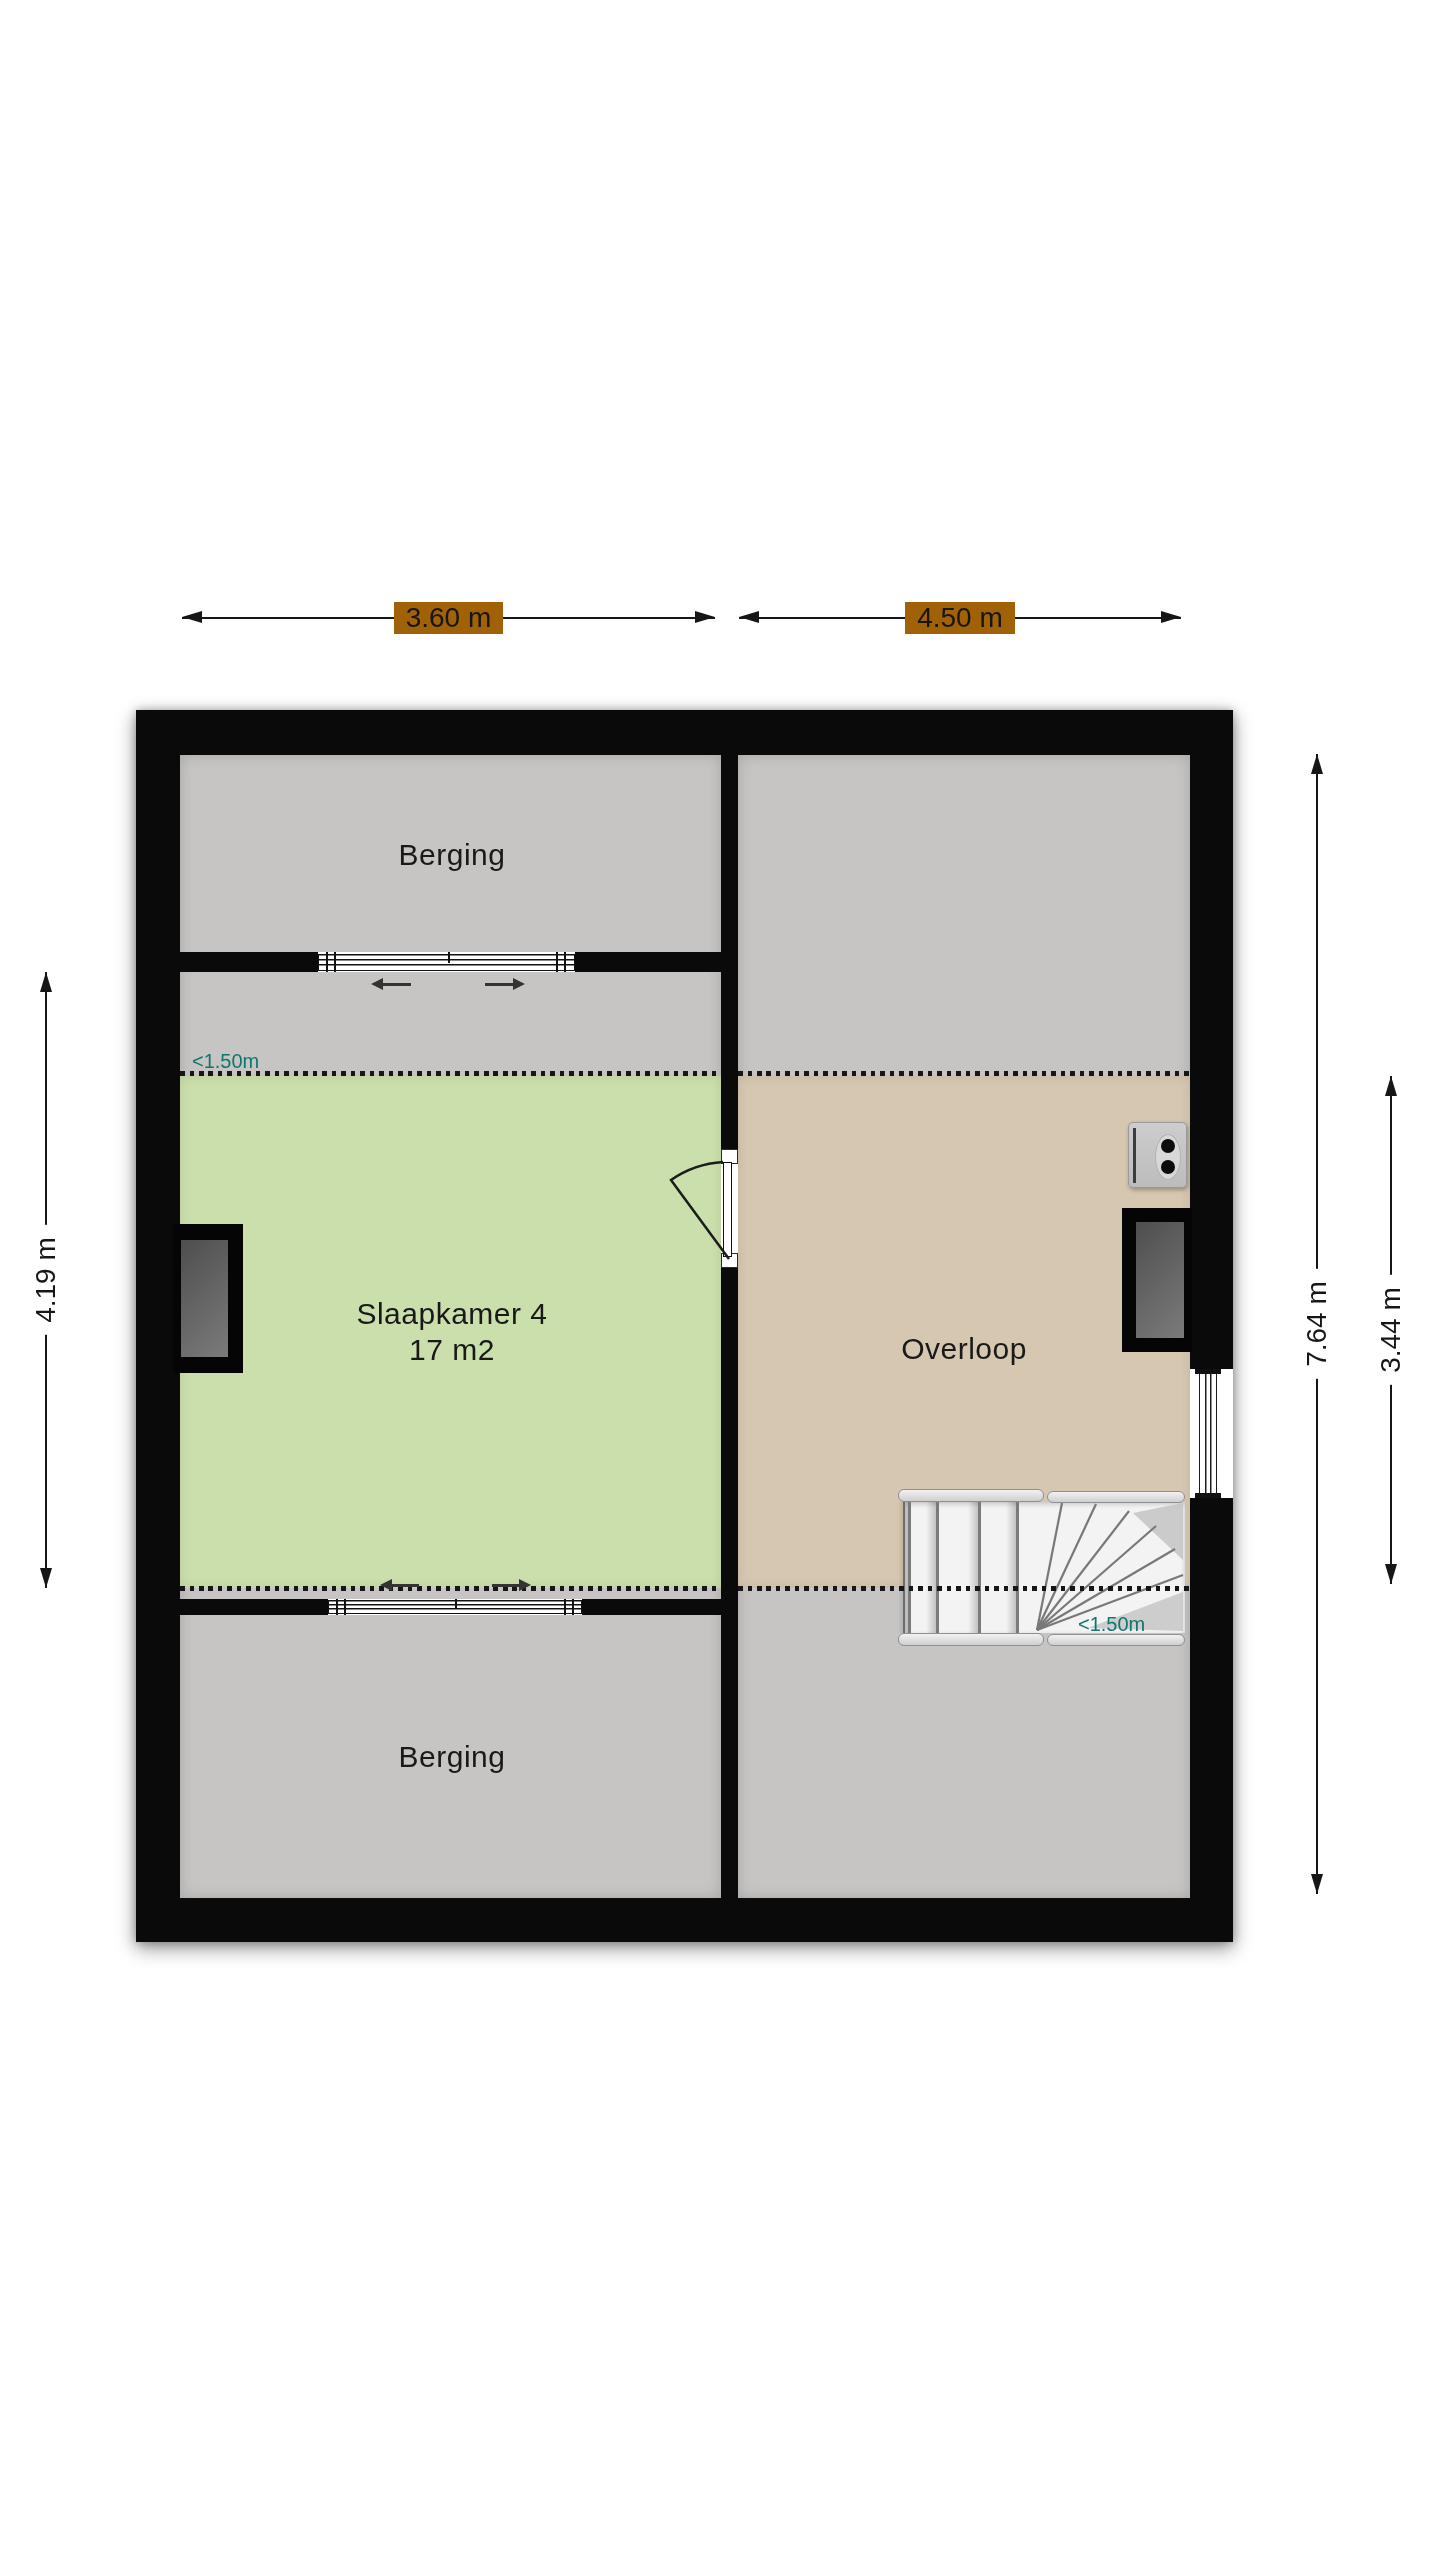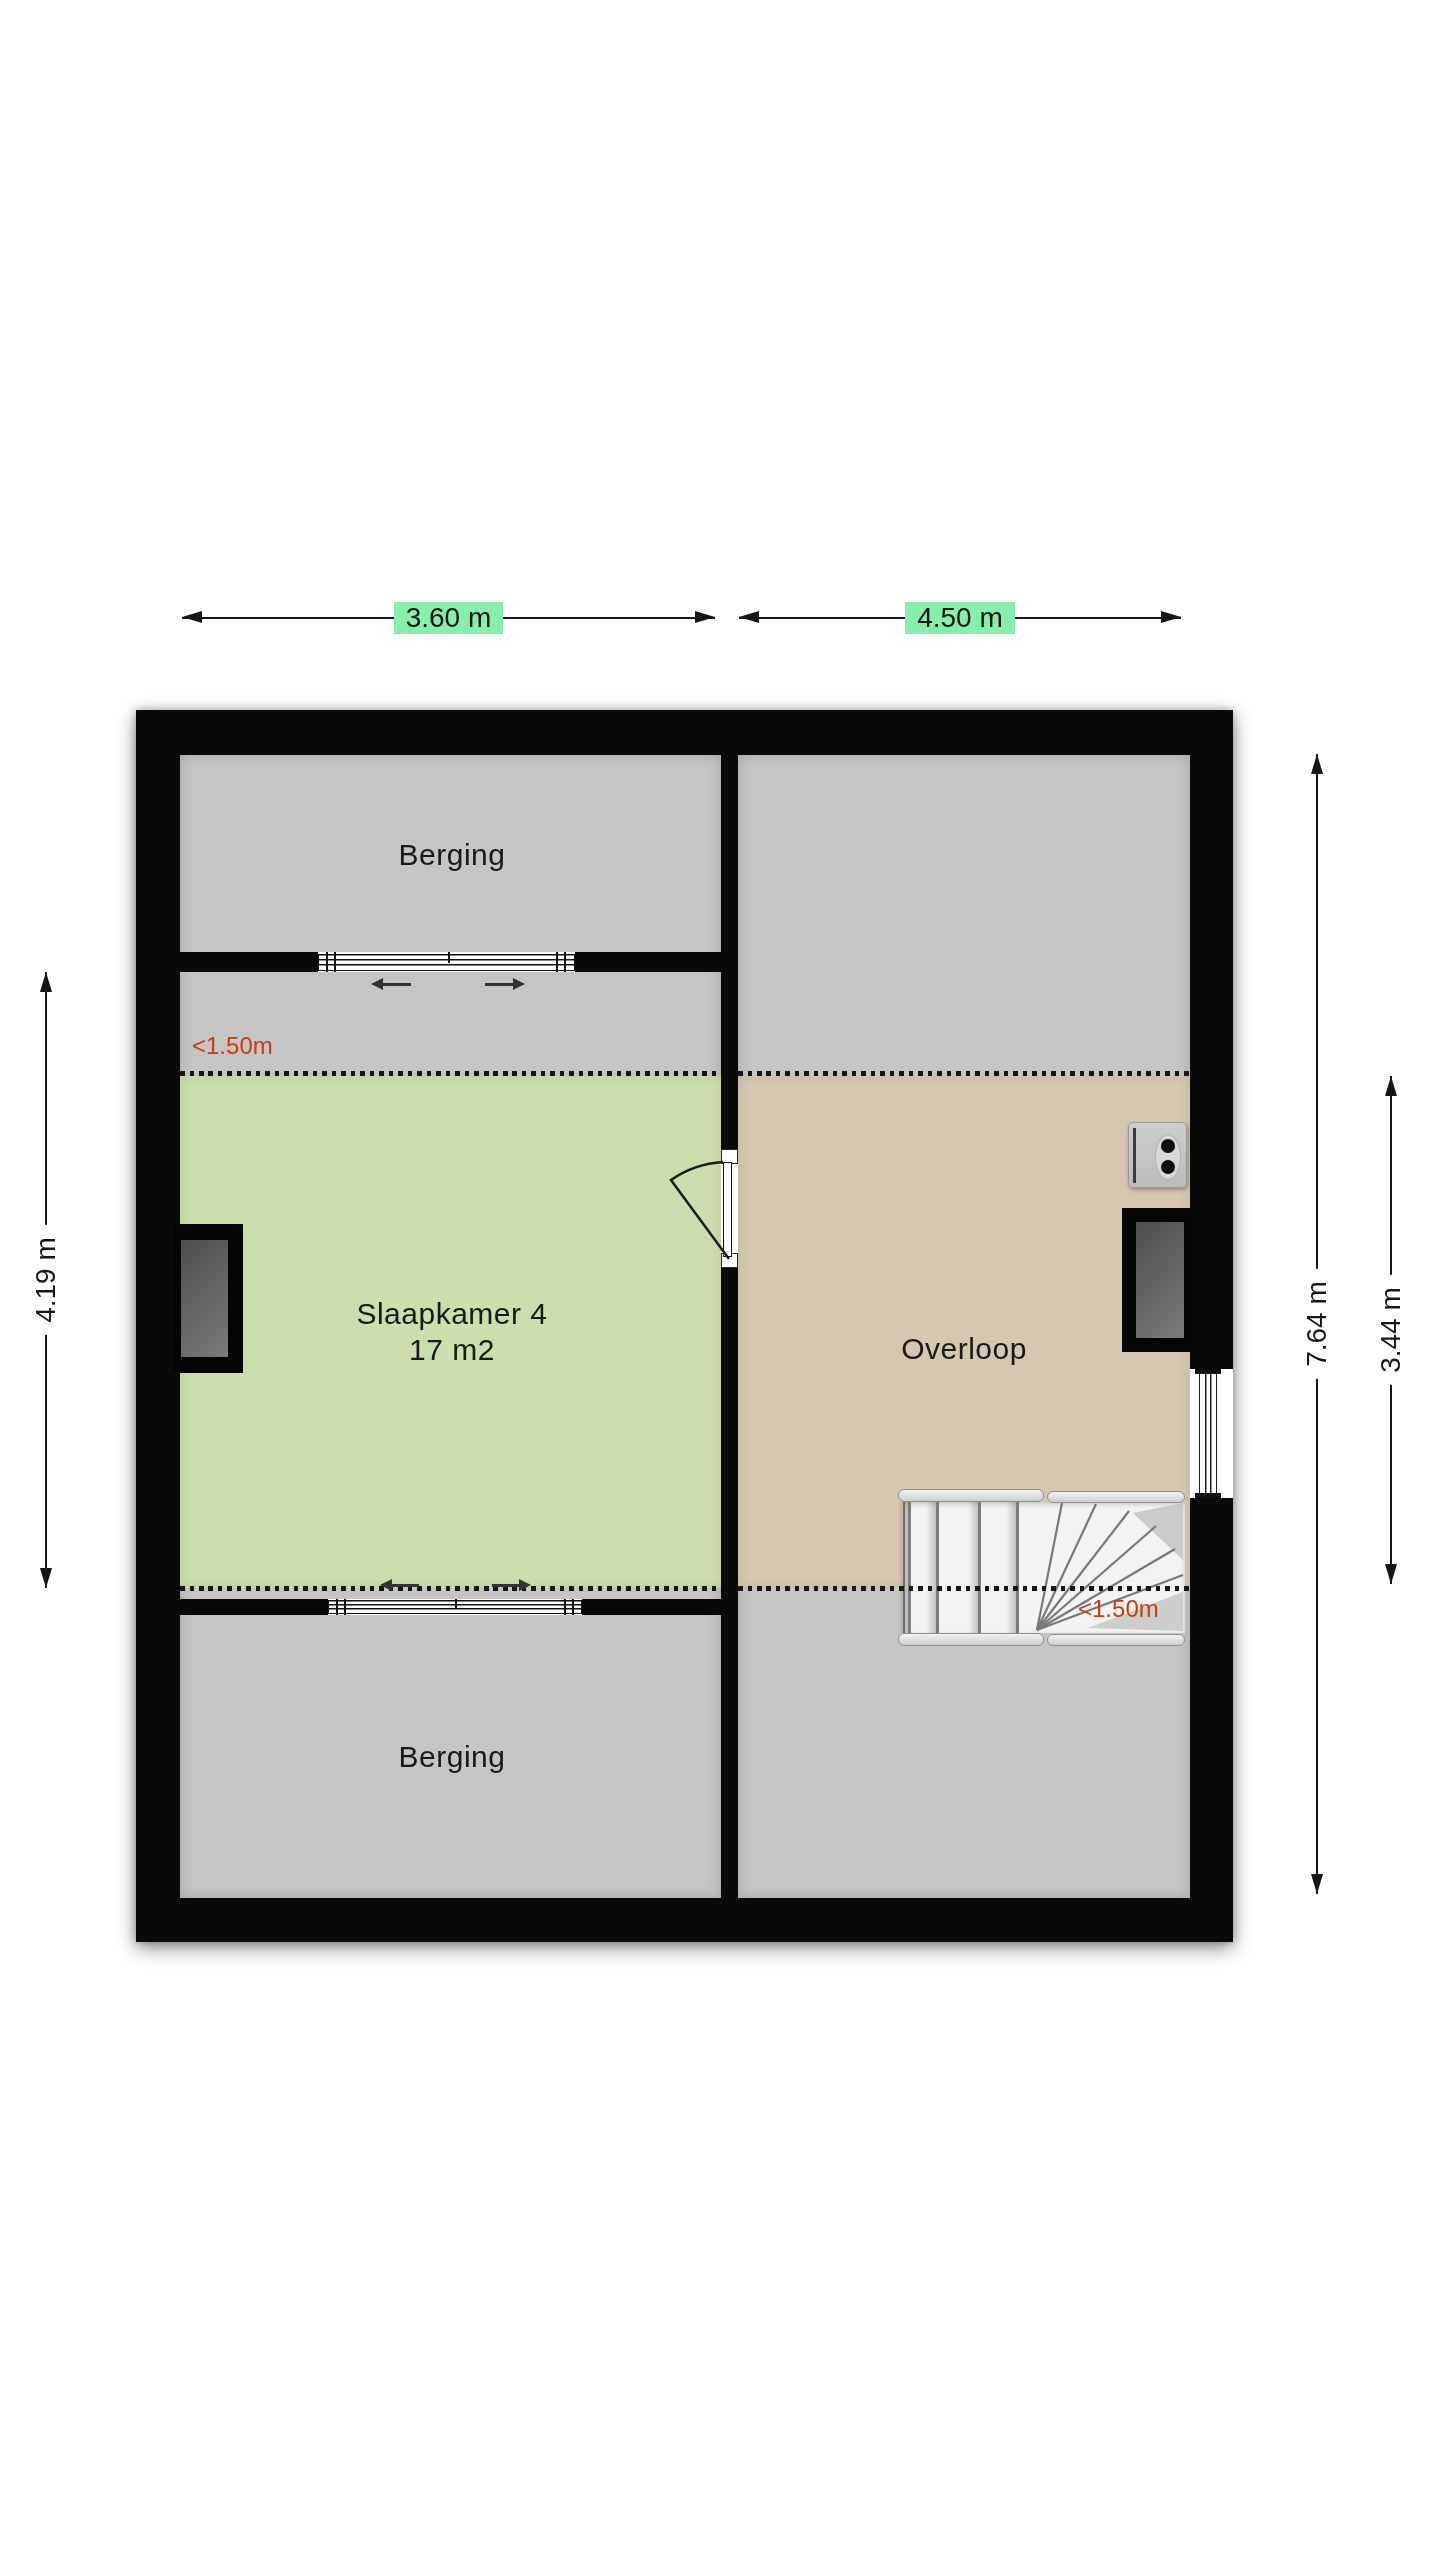--- a/index.html
+++ b/index.html
@@ -40,28 +40,28 @@
   
   .door-jamb{position:absolute;width:17px;height:15px;background:#fff;border:1.5px solid #2b2b2b;box-sizing:border-box;z-index:5;}
   .door-leaf{position:absolute;background:#fff;border:1.5px solid #111;box-sizing:border-box;z-index:5;}
   
   .stair-steps{background:var(--stairs-white,#f3f3f3);border-left:2px solid #7b7b7b;z-index:2;box-shadow:inset 0 2px 5px rgba(0,0,0,.2);}
   .tread{position:absolute;top:0;bottom:0;width:2.5px;background:#7b7b7b;}
   .tread-shade{position:absolute;top:0;bottom:0;width:10px;background:linear-gradient(90deg,transparent,rgba(0,0,0,.20));}
   .rail{background:linear-gradient(#f2f2f2,#cicicb,#cfcfcf);background:linear-gradient(#f2f2f2,#cfcfcf);border:1px solid #8f8f8f;border-radius:6px;box-sizing:border-box;z-index:4;}
   
   .room-label{z-index:7;transform:translate(-50%,-50%);font-size:30px;letter-spacing:.5px;color:#191919;text-align:center;white-space:nowrap;line-height:1.2;}
-  .small-label{z-index:7;font-size:24px;color:#c2410c;white-space:nowrap;}
+  .small-label{z-index:7;font-size:20px;color:#0f766e;white-space:nowrap;margin-top:18px;}
   
   .hdim{display:flex;align-items:center;justify-content:center;height:30px;z-index:7;}
   .hdim .hline{position:absolute;left:0;right:0;top:14px;height:2px;background:var(--ink,#161616);}
   .hdim .ah{position:absolute;top:8px;width:0;height:0;border-top:6.5px solid transparent;border-bottom:6.5px solid transparent;}
   .hdim .ah.w{left:0;border-right:20px solid var(--ink,#161616);}
   .hdim .ah.e{right:0;border-left:20px solid var(--ink,#161616);}
-  .hdim .dlabel{position:relative;background:#86efac;padding:0 12px;font-size:28px;z-index:1;}
+  .hdim .dlabel{position:relative;background:#a16207;padding:0 12px;font-size:28px;z-index:1;}
   .vdim{z-index:7;}
   .vdim .vline{position:absolute;top:0;bottom:0;left:12px;width:2px;background:var(--ink,#161616);}
   .vdim .av{position:absolute;left:6.5px;width:0;height:0;border-left:6.5px solid transparent;border-right:6.5px solid transparent;}
   .vdim .av.n{top:0;border-bottom:20px solid var(--ink,#161616);}
   .vdim .av.s{bottom:0;border-top:20px solid var(--ink,#161616);}
   .vdim .dlabel{position:absolute;top:50%;left:13px;transform:translate(-50%,-50%) rotate(-90deg);background:#fff;padding:4px 12px;font-size:28px;white-space:nowrap;}
   svg{display:block;}
 </style>
 </head>
 <body>

